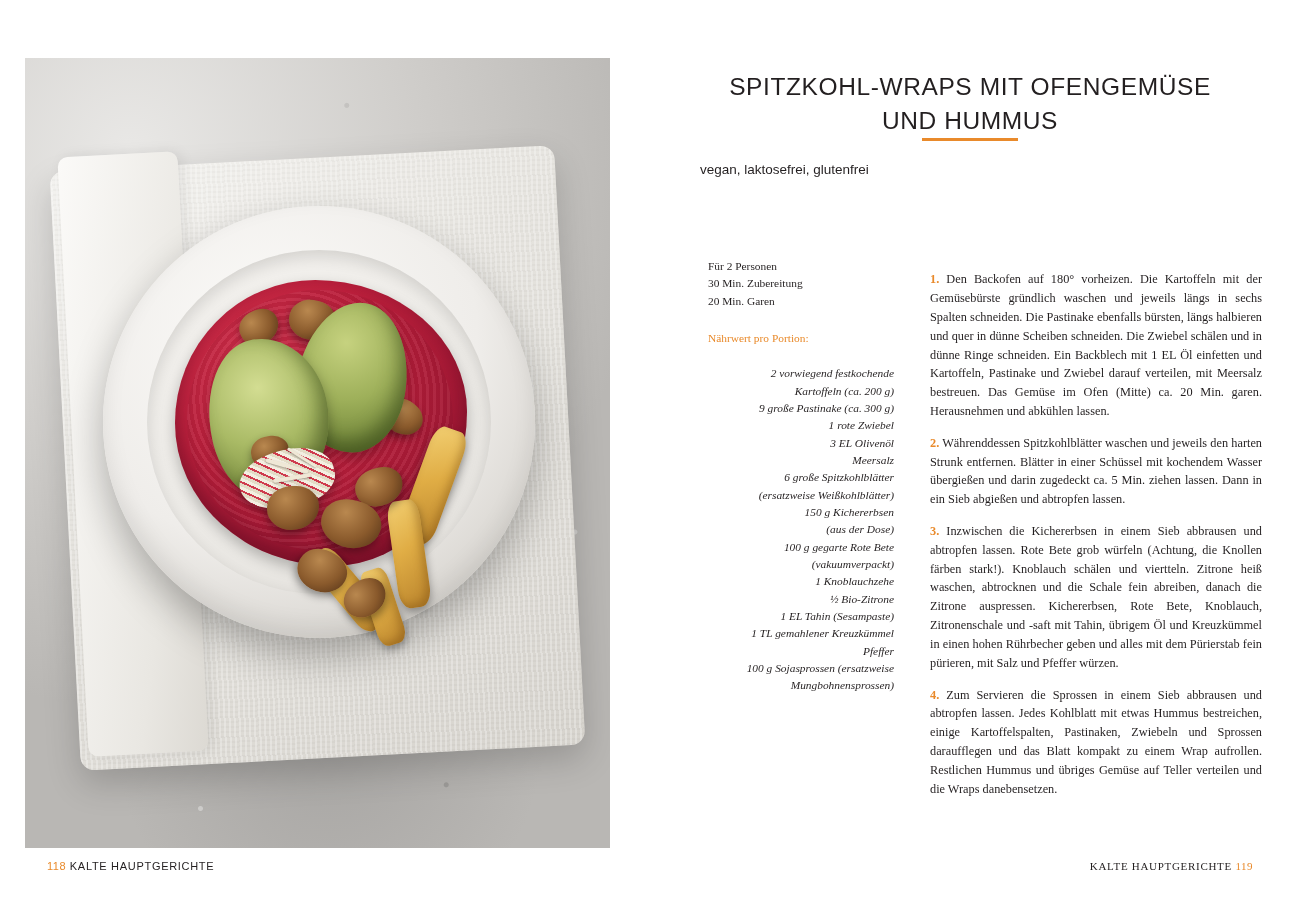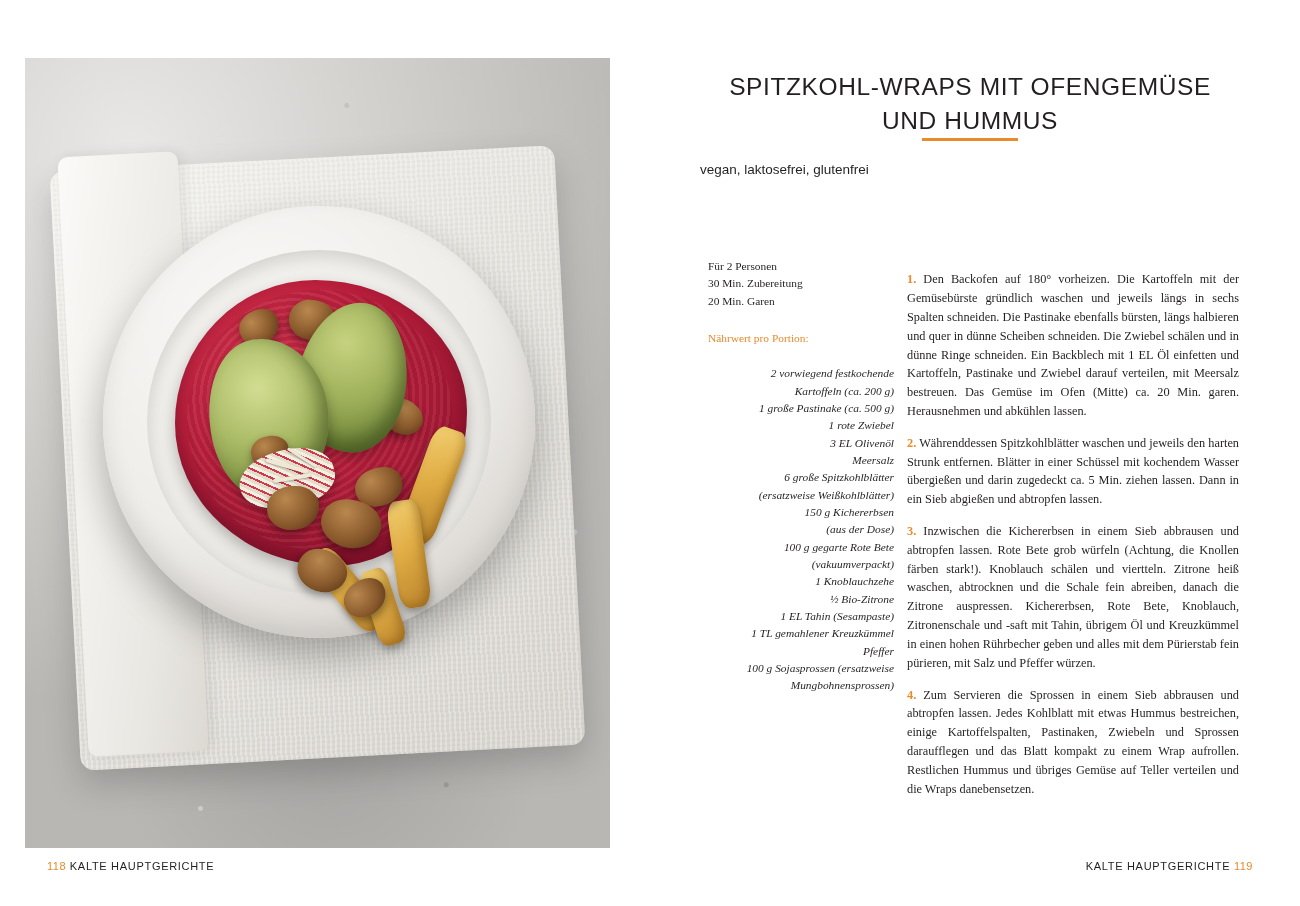--- a/index.html
+++ b/index.html
@@ -236,21 +236,21 @@
     font-size: 13.5px;
     color: #231f20;
   }
 
   .columns {
     position: absolute;
     left: 48px;
     top: 258px;
     width: 560px;
     display: flex;
-    gap: 13px;
+    gap: 36px;
   }
   .col-left {
     width: 186px;
     font-family: "Liberation Serif", serif;
     font-size: 11.4px;
     line-height: 1.52;
     color: #231f20;
   }
   .col-right {
     width: 332px;
@@ -300,20 +300,21 @@
     white-space: nowrap;
   }
   .footer-right {
     position: absolute;
     right: 47px;
     top: 860px;
     font-size: 11px;
     letter-spacing: .7px;
     white-space: nowrap;
     text-align: right;
+    font-family: Liberation Serif, serif;
   }
   .folio {
     color: #e98a2b;
     letter-spacing: .5px;
   }
   .runhead { color: #231f20; }
 </style>
 </head>
 <body>
 
@@ -366,21 +367,21 @@
 
       <div class="col-left">
         <div class="meta-line">Für 2 Personen</div>
         <div class="meta-line">30 Min. Zubereitung</div>
         <div class="meta-line">20 Min. Garen</div>
         <div class="nutri-label">Nährwert pro Portion:</div>
 
         <div class="ingredients">
           <div class="ing">2 vorwiegend festkochende</div>
           <div class="ing sub">Kartoffeln (ca. 200 g)</div>
-          <div class="ing">1 große Pastinake (ca. 500 g)</div>
+          <div class="ing">9 große Pastinake (ca. 300 g)</div>
           <div class="ing">1 rote Zwiebel</div>
           <div class="ing">3 EL Olivenöl</div>
           <div class="ing">Meersalz</div>
           <div class="ing">6 große Spitzkohlblätter</div>
           <div class="ing sub">(ersatzweise Weißkohlblätter)</div>
           <div class="ing">150 g Kichererbsen</div>
           <div class="ing sub">(aus der Dose)</div>
           <div class="ing">100 g gegarte Rote Bete</div>
           <div class="ing sub">(vakuumverpackt)</div>
           <div class="ing">1 Knoblauchzehe</div>

